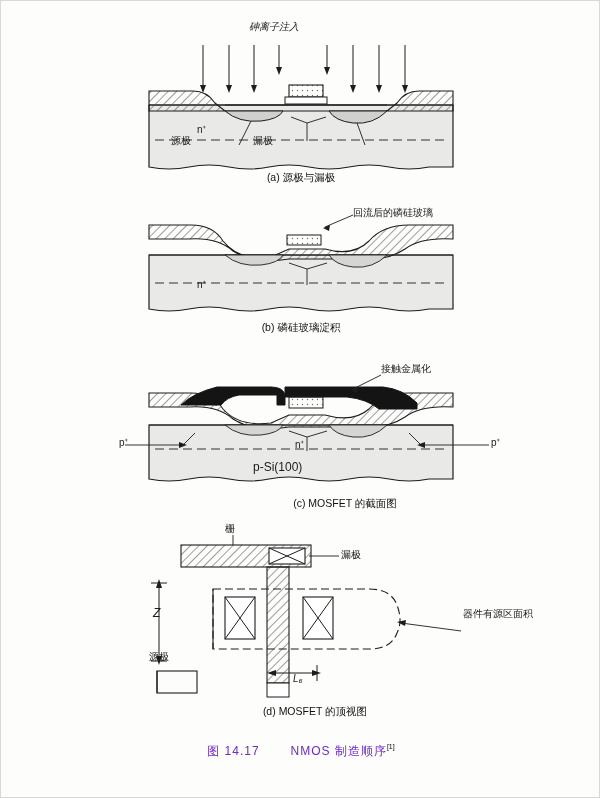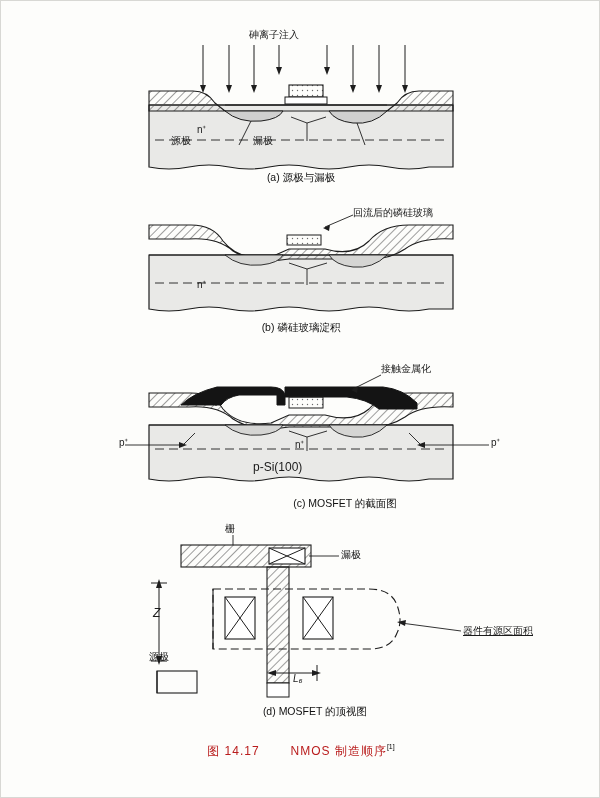--- a/index.html
+++ b/index.html
@@ -28,21 +28,21 @@
   }
   .caption {
     font-size: 10.5px;
     color: #111;
     white-space: nowrap;
     text-align: center;
   }
   .figcap {
     font-size: 12px;
     letter-spacing: 1px;
-    color: #b91c1c;
+    color: #6d28d9;
     white-space: nowrap;
     text-align: center;
   }
   .sup { font-size: 7px; vertical-align: super; }
   svg { display: block; }
   .ln { stroke: #1d1d1d; fill: none; }
 </style>
 </head>
 <body>
 
@@ -106,21 +106,21 @@
         <line x1="186" y1="122" x2="186" y2="104"></line>
         <line x1="186" y1="104" x2="170" y2="98"></line>
         <line x1="186" y1="104" x2="205" y2="98"></line>
         <line x1="244" y1="126" x2="236" y2="104"></line>
       </g>
 
       <line x1="180" y1="14" x2="180" y2="14" class="ln"></line>
     </svg>
   </div>
 
-  <div class="abs lbl" style="left:248px; top:28px;">砷离子注入</div>
+  <div class="abs lbl" style="left:248px; top:20px;font-style:italic;">砷离子注入</div>
   <div class="abs lbl" style="left:196px; top:123px;">n⁺</div>
   <div class="abs lbl" style="left:170px; top:134px;">源极</div>
   <div class="abs lbl" style="left:252px; top:134px;">漏极</div>
   <div class="abs caption" style="left:0; top:170px; width:600px;">(a) 源极与漏极</div>
 
   <div class="abs" style="left:120px; top:196px;">
     <svg width="360" height="125" viewBox="0 0 360 125">
       <defs>
         <pattern id="hatchB" width="6" height="6" patternUnits="userSpaceOnUse" patternTransform="rotate(45)">
           <line x1="0" y1="0" x2="0" y2="6" stroke="#4d4d4d" stroke-width="1.1"></line>
@@ -279,21 +279,21 @@
       <g class="ln" stroke-width="0.9">
         <line x1="188" y1="35" x2="218" y2="35"></line>
       </g>
     </svg>
   </div>
 
   <div class="abs lbl" style="left:224px; top:522px;">栅</div>
   <div class="abs lbl" style="left:340px; top:548px;">漏极</div>
   <div class="abs lbl" style="left:152px; top:606px; font-size:12px; font-style:italic;">Z</div>
   <div class="abs lbl" style="left:148px; top:650px;">源极</div>
-  <div class="abs lbl" style="left:462px; top:624px;text-decoration:underline;">器件有源区面积</div>
+  <div class="abs lbl" style="left:462px; top:607px;">器件有源区面积</div>
   <div class="abs lbl" style="left:292px; top:672px; font-style:italic;">L₆</div>
   <div class="abs caption" style="left:14px; top:704px; width:600px;">(d) MOSFET 的顶视图</div>
 
   <div class="abs" style="left:0; top:740px; width:600px; text-align:center;">
     <span class="figcap">图 14.17</span>
     <span class="figcap" style="display:inline-block; width:22px;"></span>
     <span class="figcap">NMOS 制造顺序</span><span class="sup">[1]</span>
   </div>
 
 </div>

